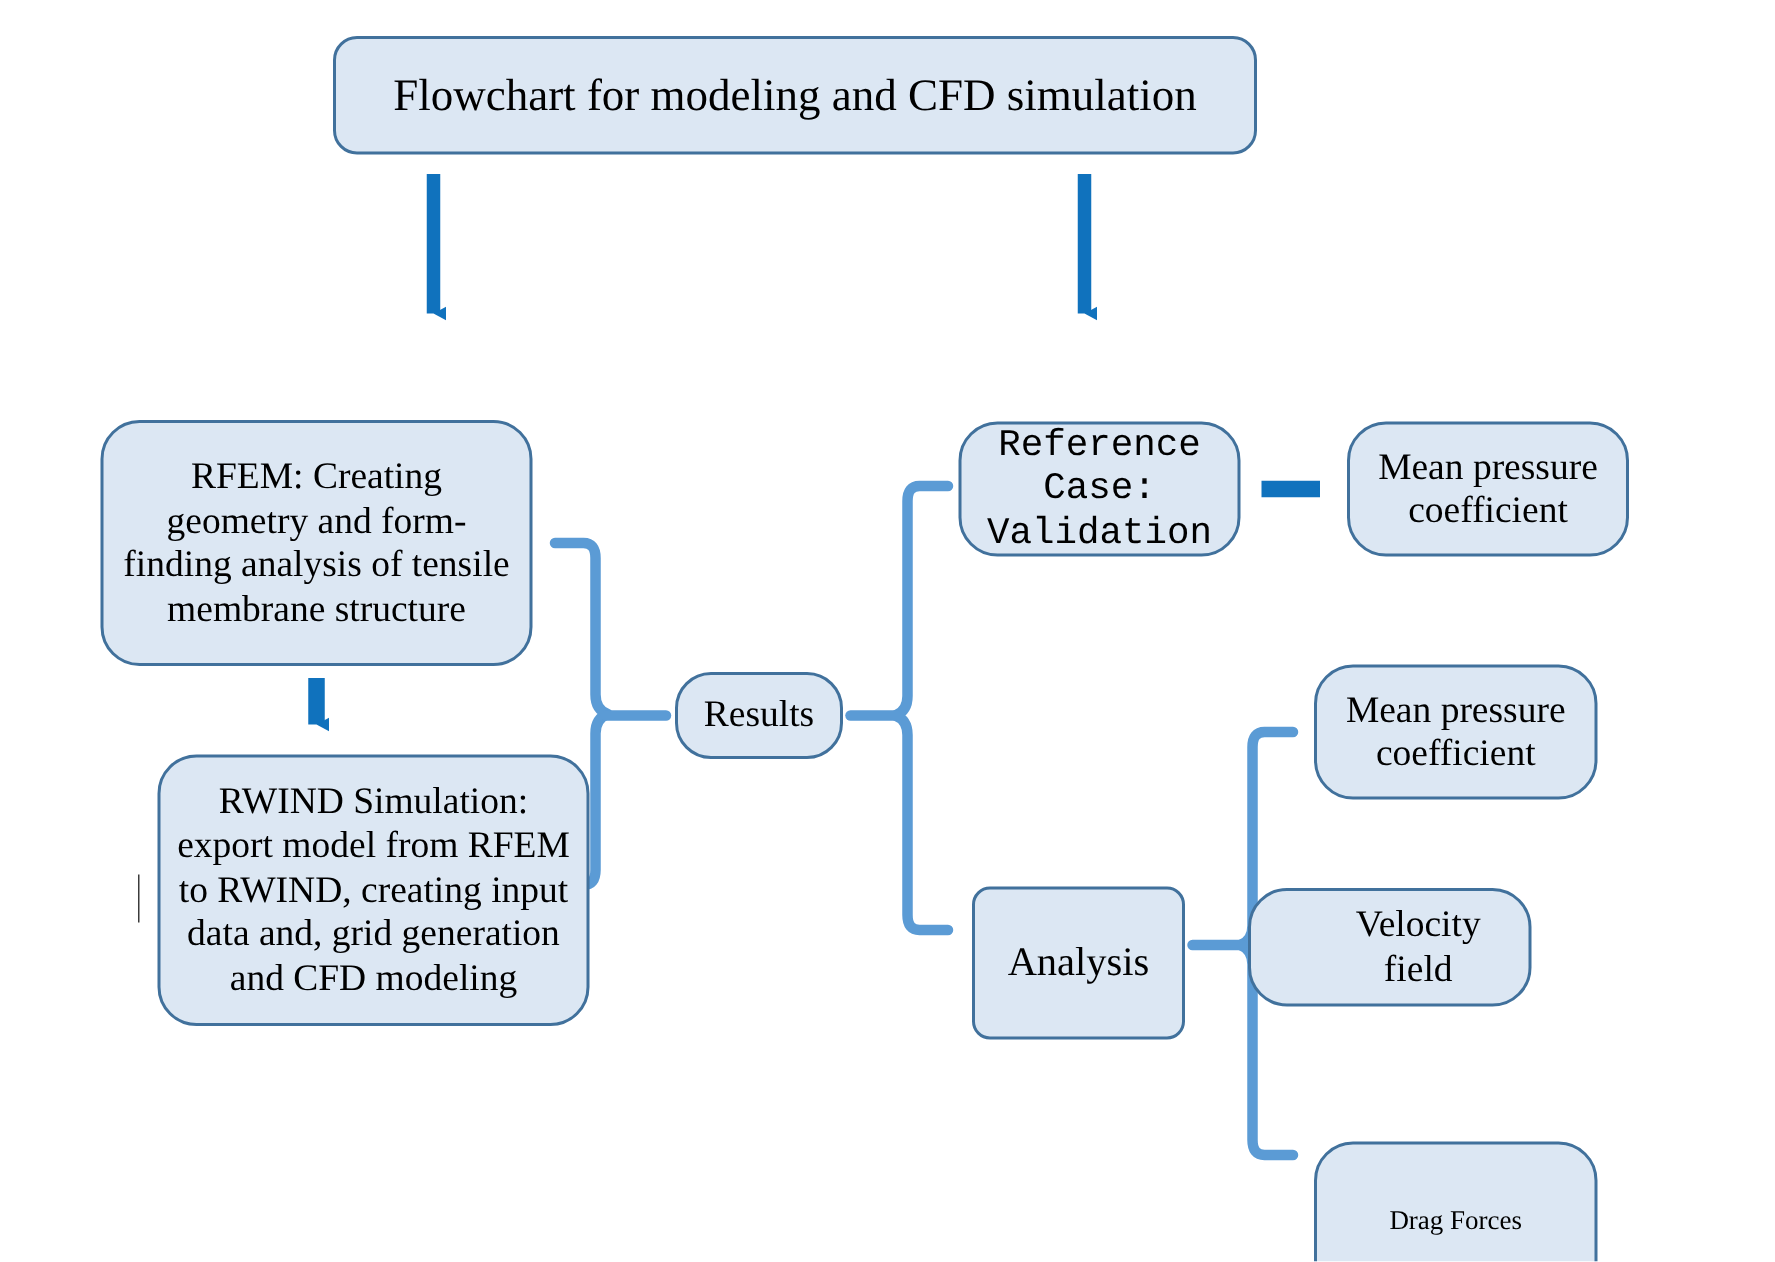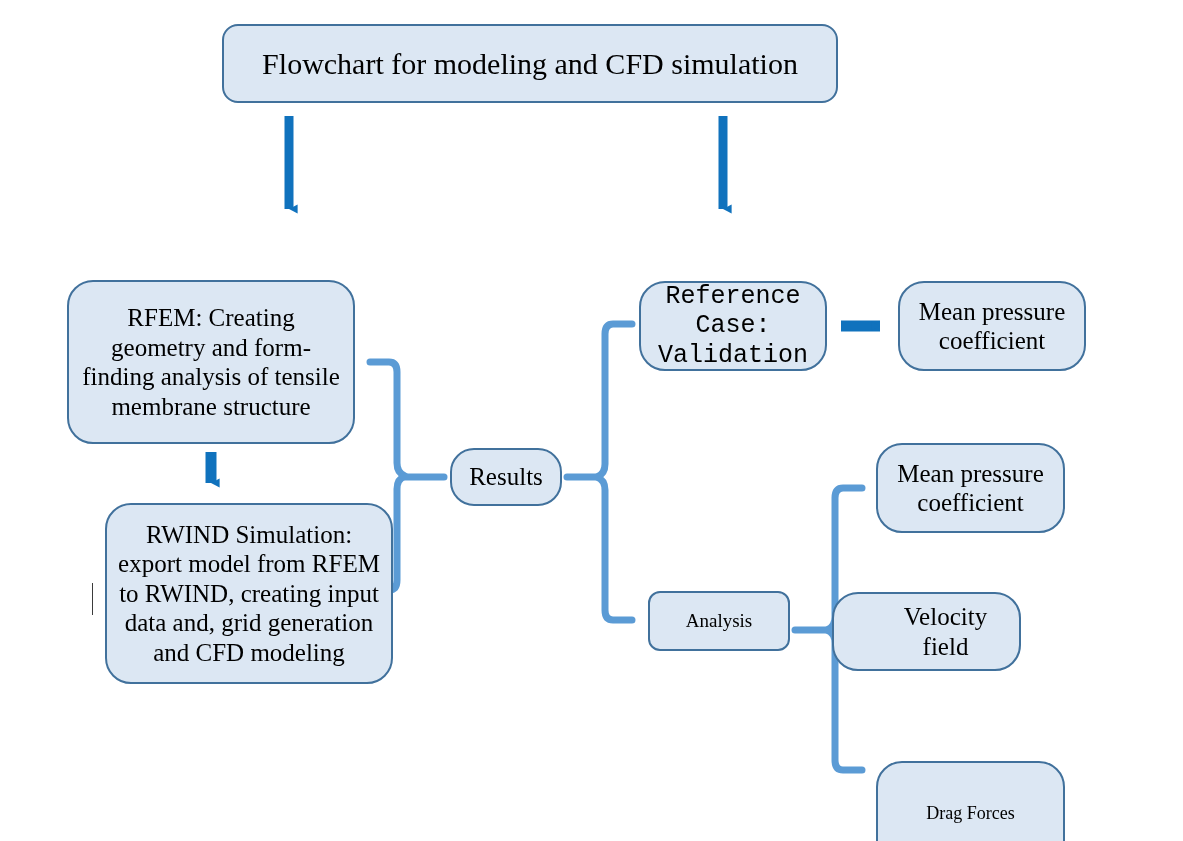--- a/index.html
+++ b/index.html
@@ -36,21 +36,21 @@
     display: block;
     width: 100%;
   }
   
   #node-title      { left: 222px; top: 24px;  width: 616px; height: 79px;  font-size: 30px; border-radius: 16px; }
   #node-rfem       { left: 67px;  top: 280px; width: 288px; height: 164px; font-size: 25px; }
   #node-rwind      { left: 67px;  top: 503px; width: 288px; height: 181px; font-size: 25px; margin-left: 38px; }
   #node-results    { left: 450px; top: 448px; width: 112px; height: 58px;  font-size: 25px; border-radius: 24px; }
   #node-refcase    { left: 639px; top: 281px; width: 188px; height: 90px;  font-size: 25px; font-family: Liberation Mono, monospace; }
   #node-meanpress1 { left: 898px; top: 281px; width: 188px; height: 90px;  font-size: 25px; }
-  #node-analysis   { left: 648px; top: 591px; width: 142px; height: 60px;  font-size: 19px; border-radius: 12px; }
+  #node-analysis   { left: 648px; top: 591px; width: 142px; height: 102px;  font-size: 27px; border-radius: 12px; }
   #node-meanpress2 { left: 876px; top: 443px; width: 189px; height: 90px;  font-size: 25px; }
   #node-velocity   { left: 832px; top: 592px; width: 189px; height: 79px;  font-size: 25px; padding-left: 46px; }
   #node-drag       { left: 876px; top: 761px; width: 189px; height: 106px;  font-size: 18px; }
 
   .connector {
     position: absolute;
     pointer-events: none;
   }
   .cursor-artifact {
     position: absolute;

